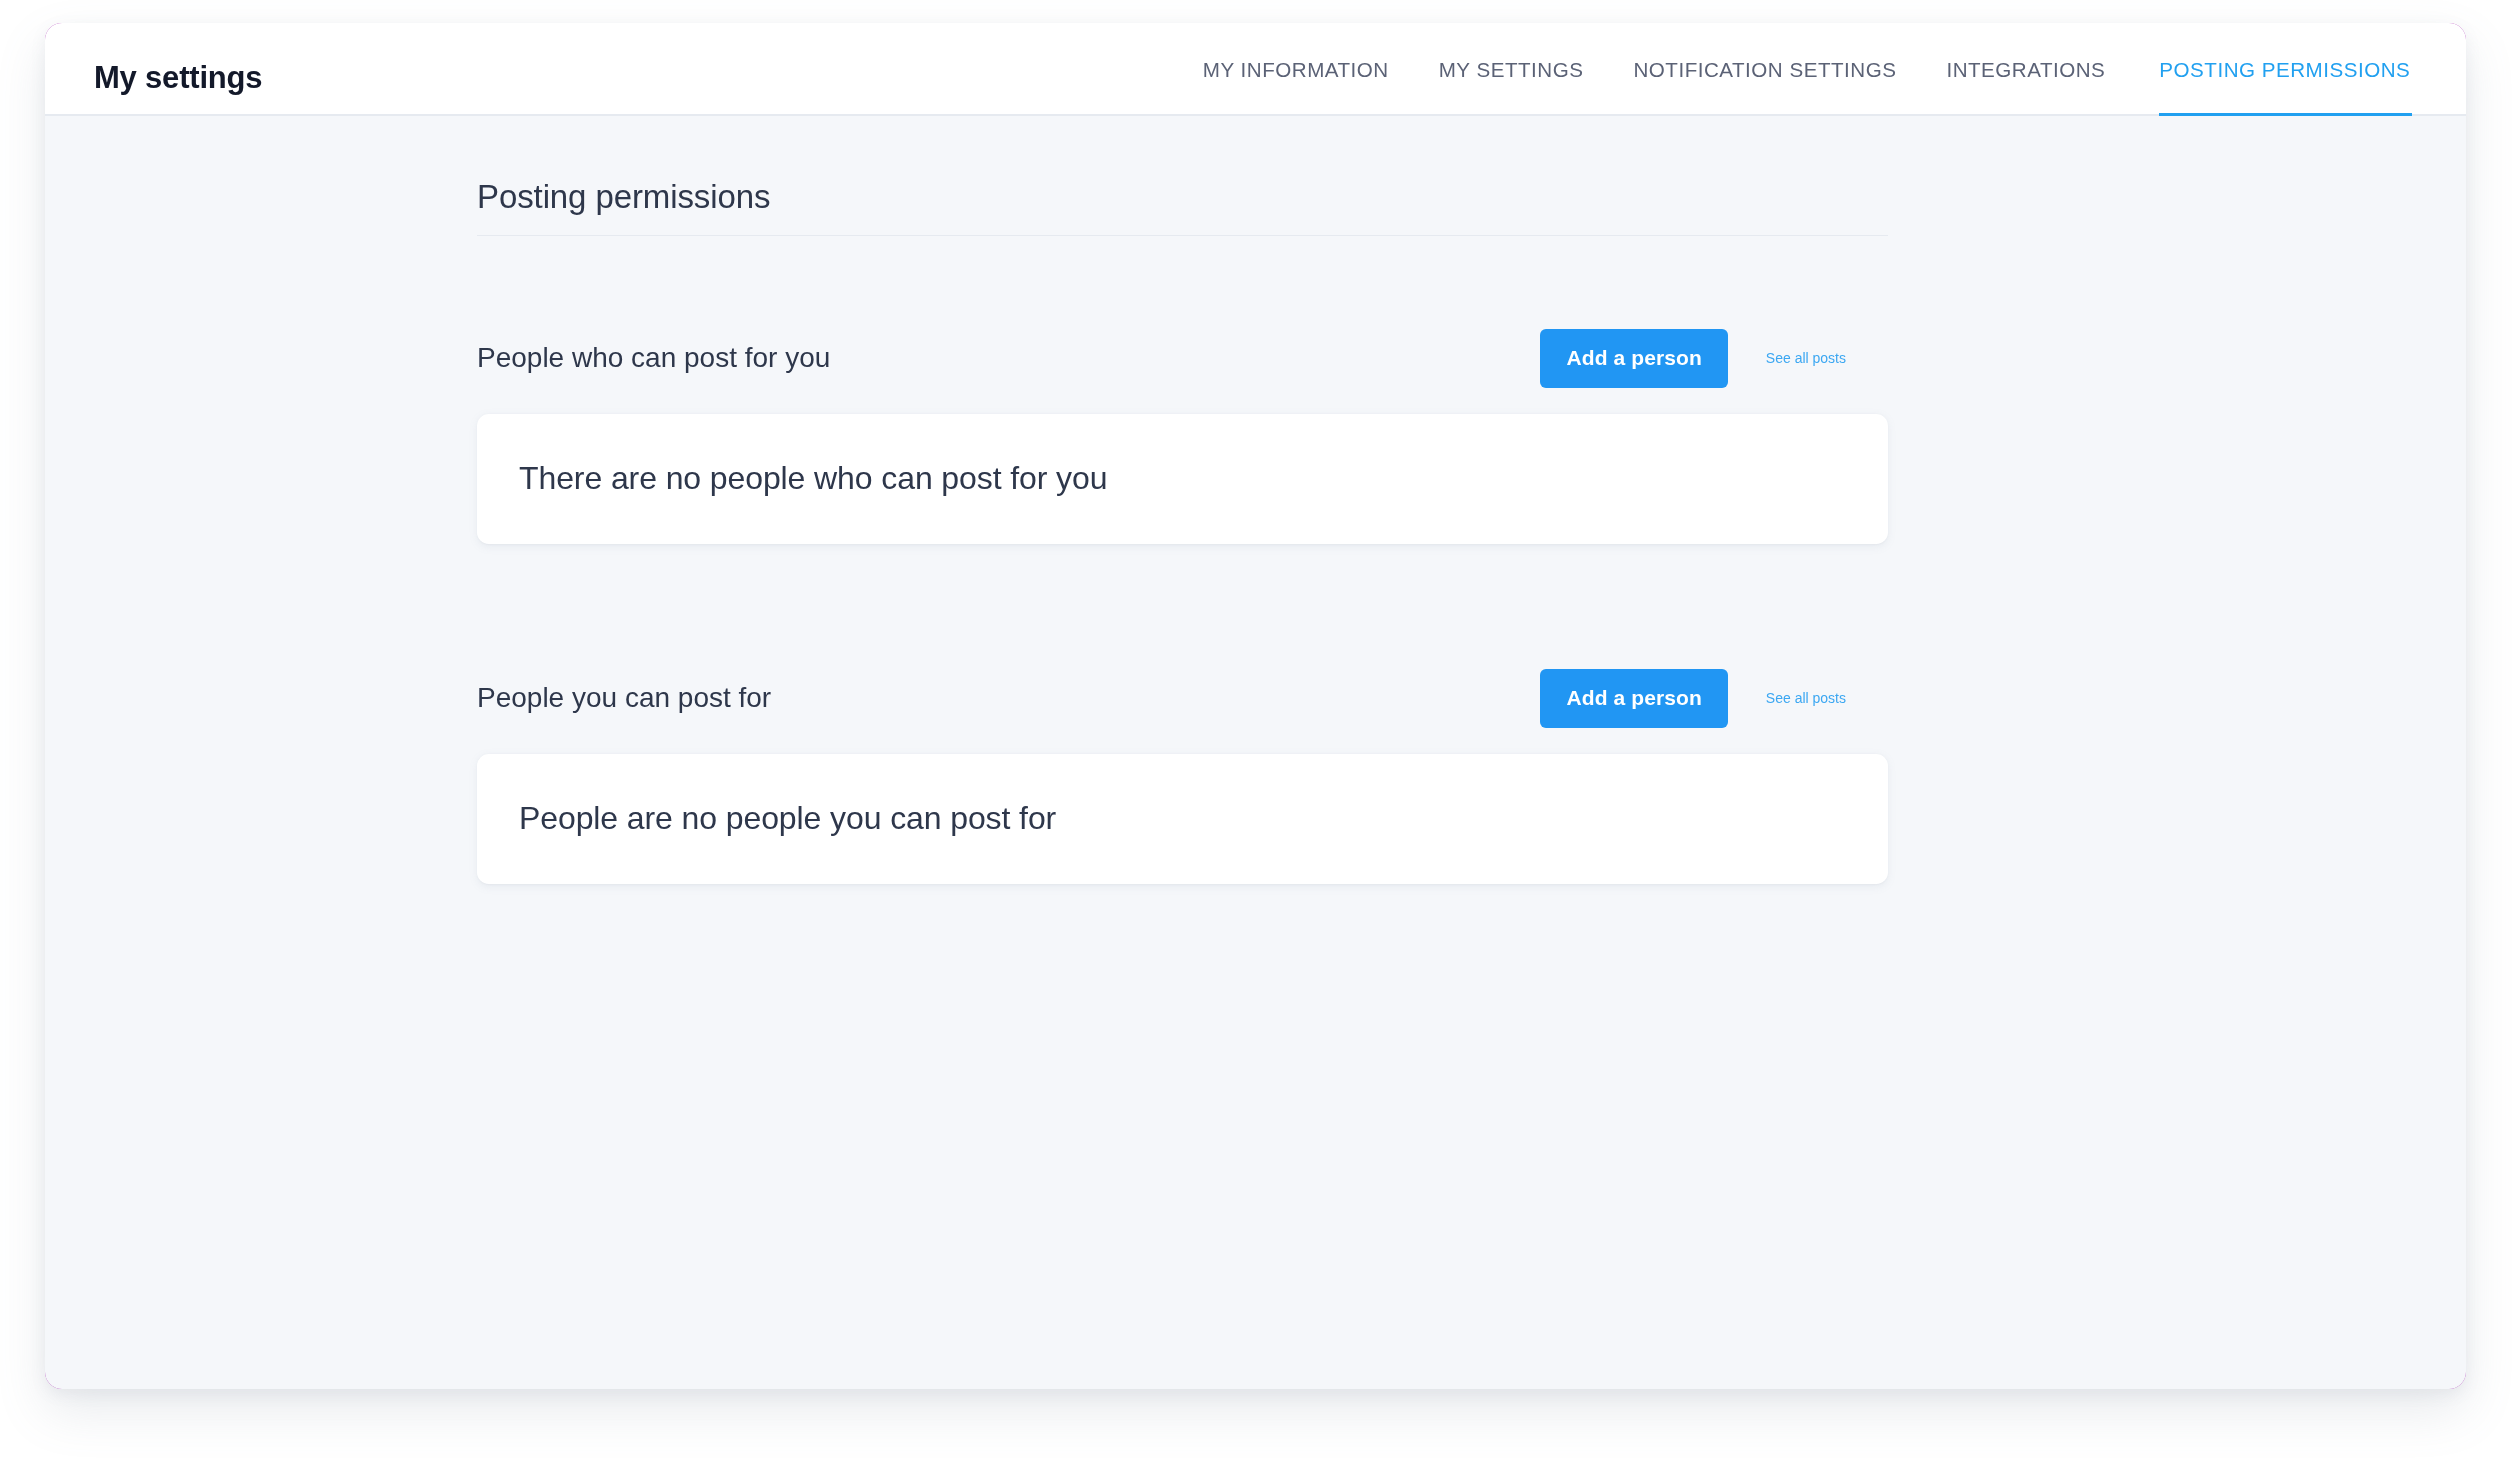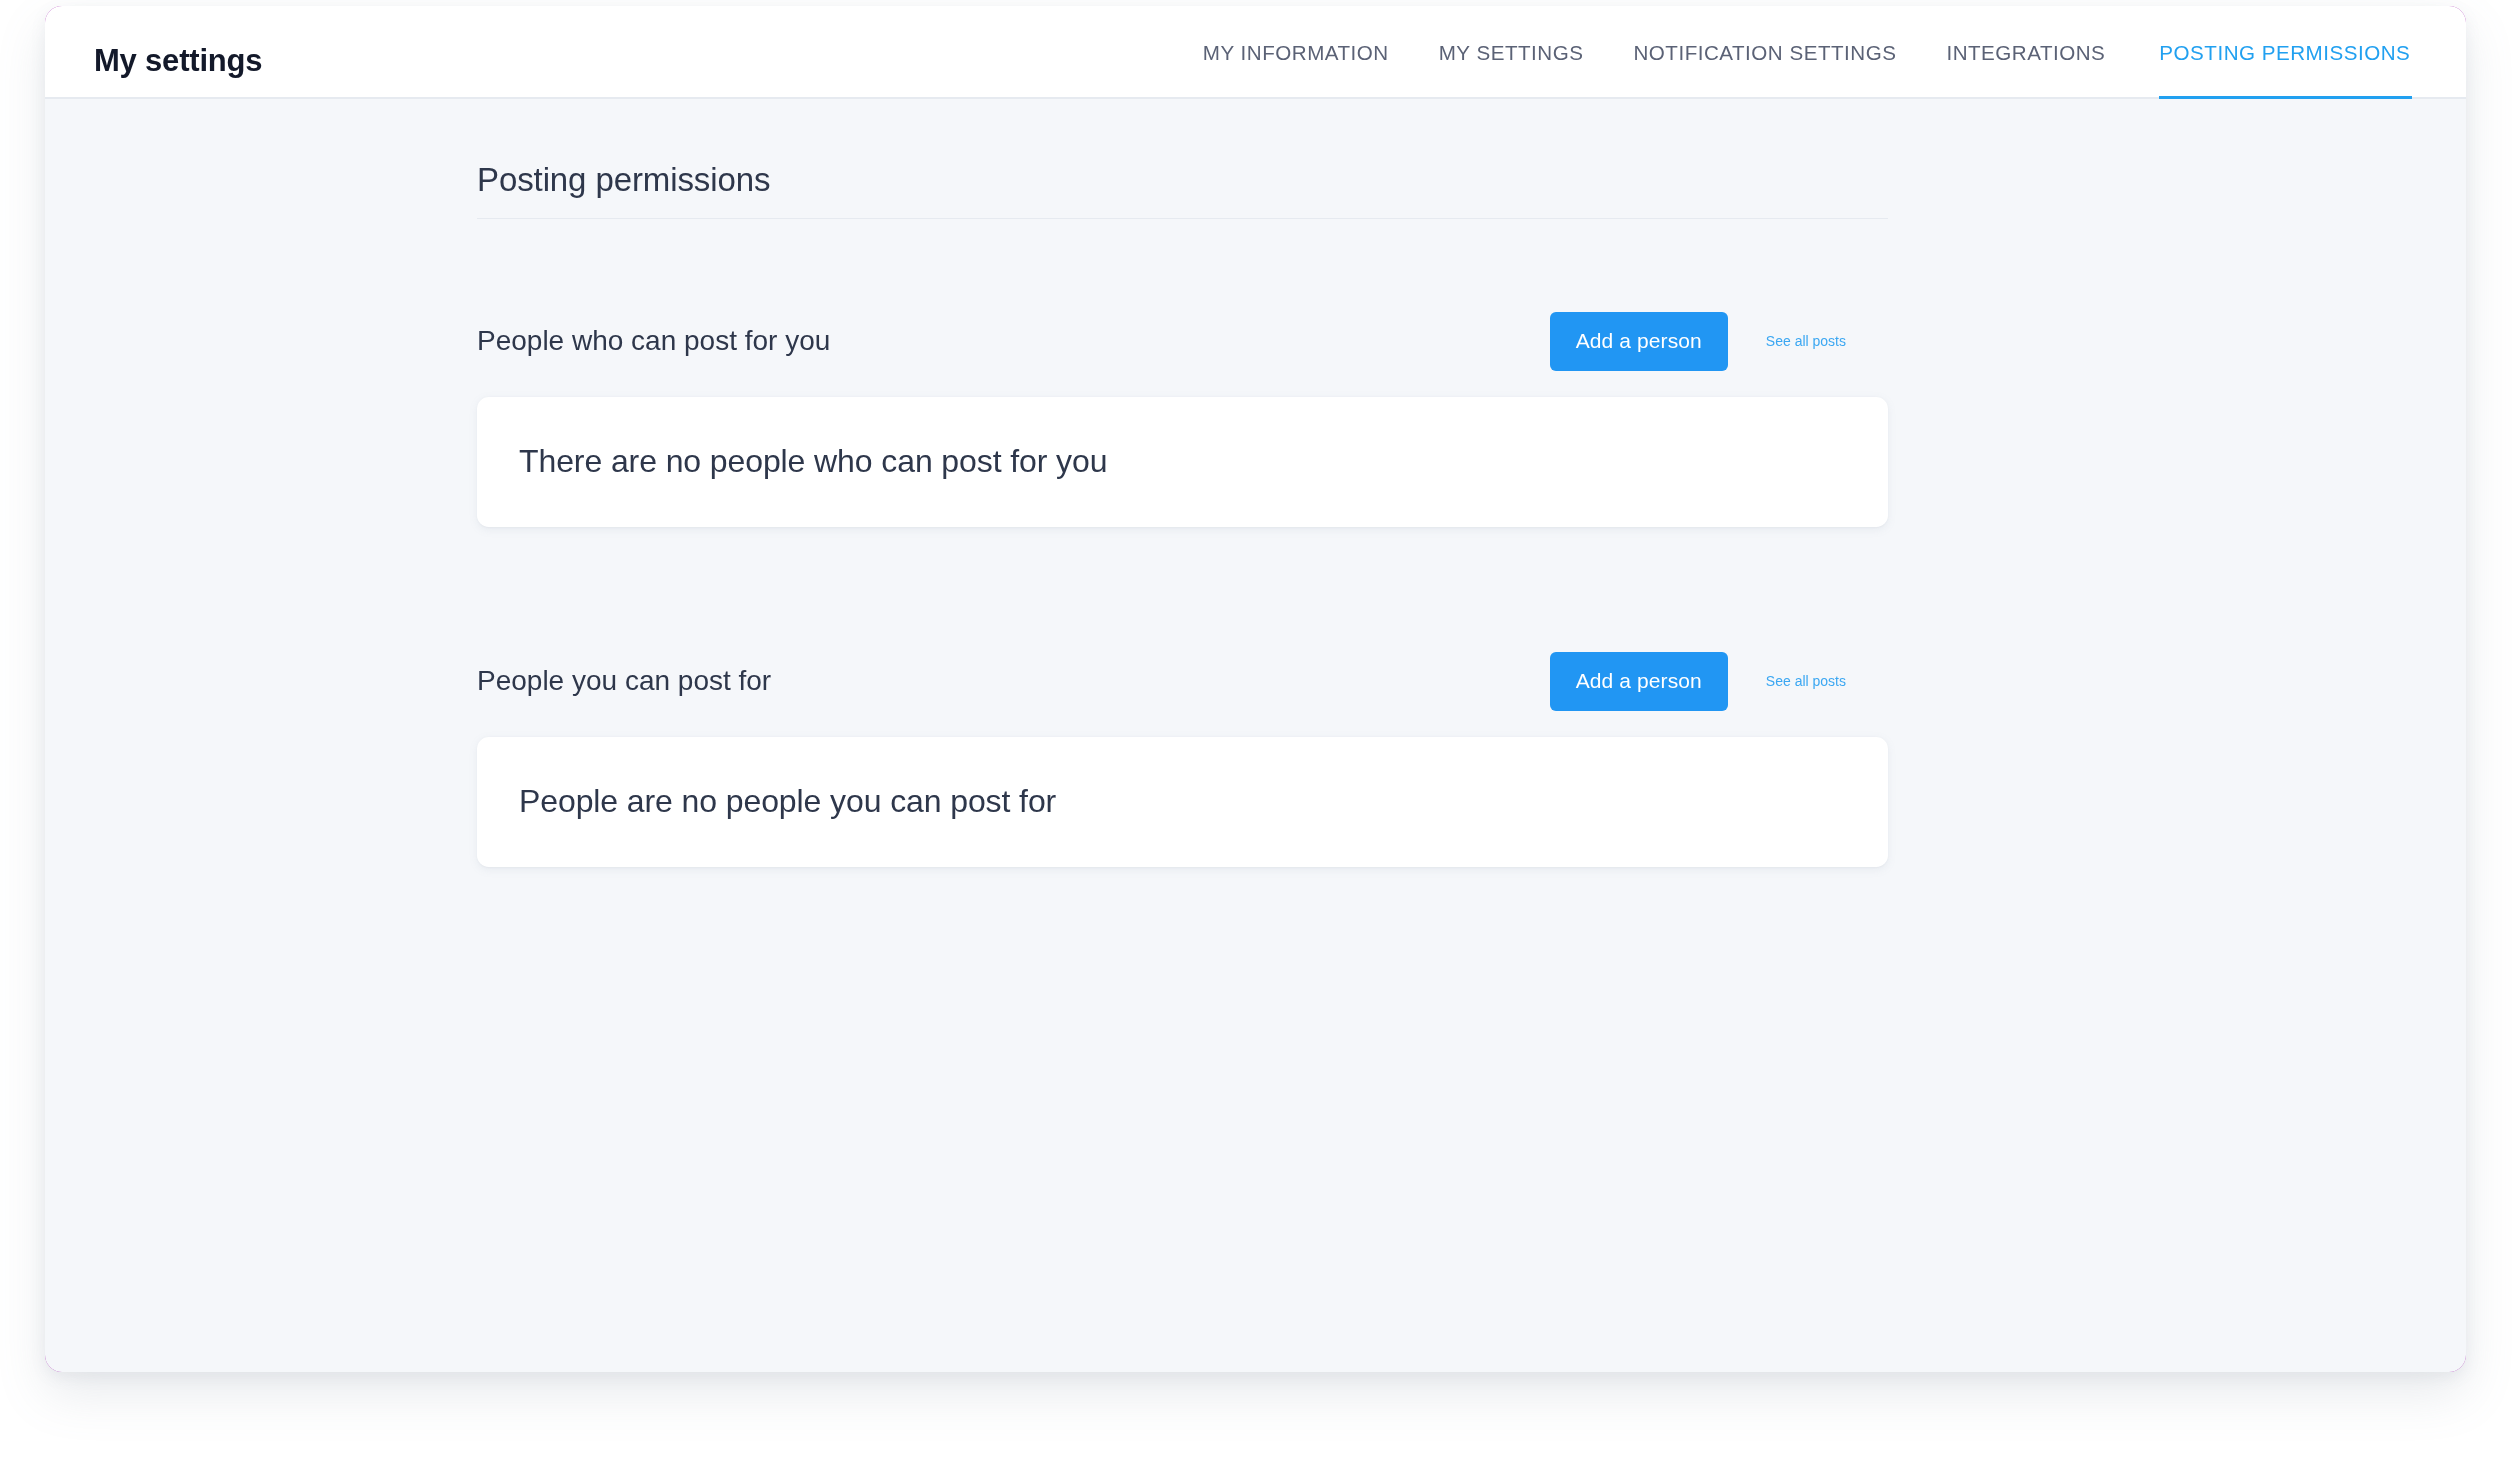--- a/index.html
+++ b/index.html
@@ -9,21 +9,21 @@
     height: 1462px;
     background: #ffffff;
     font-family: "Liberation Sans", sans-serif;
     -webkit-font-smoothing: antialiased;
   }
 
   
   .app-window {
     position: absolute;
     left: 45px;
-    top: 6px;
+    top: 23px;
     width: 2421px;
     height: 1366px;
     background: #a21caf;
     border-radius: 17px;
     box-shadow: 0 22px 50px rgba(120,130,150,0.16),
                 0 5px 15px rgba(120,130,150,0.10);
     overflow: hidden;
   }
 
   
@@ -138,21 +138,21 @@
 
   .btn-primary {
     height: 59px;
     padding: 0 26px;
     background: #2196f3;
     border: none;
     border-radius: 5.9px;
     color: #ffffff;
     font-family: "Liberation Sans", sans-serif;
     font-size: 21px;
-    font-weight: 400;
+    font-weight: 700;
     letter-spacing: 0.1px;
     cursor: pointer;
     display: flex;
     align-items: center;
     justify-content: center;
     white-space: nowrap;
   }
 
   .link-action {
     margin-left: 38px;

